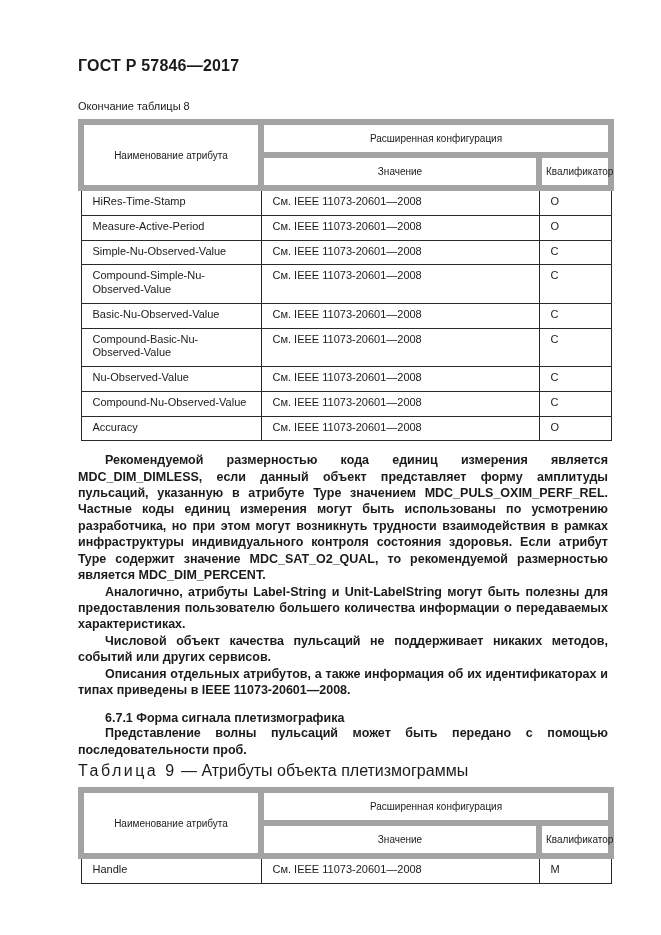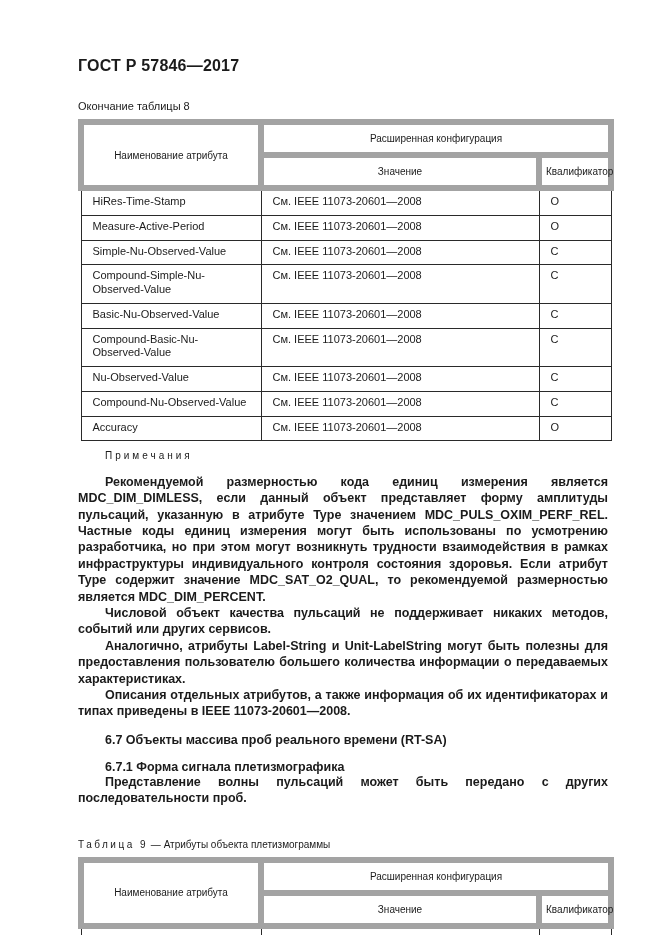--- a/index.html
+++ b/index.html
@@ -57,21 +57,21 @@
   .first-para { margin-top: 11px; }
 
   .section-heading, .sub-heading {
     font-size: 12.5px;
     font-weight: bold;
     margin: 13px 0 0;
     text-indent: 27px;
   }
   .sub-heading { }
 
-  .table-caption { font-size: 10px; margin: 32px 0 7px; }
+  .table-caption { font-size: 16px; margin: 4px 0 7px; }
   .table-caption .spaced { letter-spacing: 2.5px; }
 </style>
 </head>
 <body>
 
 <div class="page">
 
   <div class="doc-header">ГОСТ Р 57846—2017</div>
 
   <div class="cont-caption">Окончание таблицы 8</div>
@@ -135,32 +135,30 @@
         </tr>
         <tr>
           <td>Accuracy</td>
           <td>См. IEEE 11073-20601—2008</td>
           <td>O</td>
         </tr>
       </tbody>
   </table>
 
   <div class="notes">
-    <div class="notes-title">Примечания</div>
   </div>
 
   <p class="body-text first-para">Рекомендуемой размерностью кода единиц измерения является MDC_DIM_DIMLESS, если данный объект представляет форму амплитуды пульсаций, указанную в атрибуте Type значением MDC_PULS_OXIM_PERF_REL. Частные коды единиц измерения могут быть использованы по усмотрению разработчика, но при этом могут возникнуть трудности взаимодействия в рамках инфраструктуры индивидуального контроля состояния здоровья. Если атрибут Type содержит значение MDC_SAT_O2_QUAL, то рекомендуемой размерностью является MDC_DIM_PERCENT.</p>
+  <p class="body-text">Аналогично, атрибуты Label-String и Unit-LabelString могут быть полезны для предоставления пользователю большего количества информации о передаваемых характеристиках.</p>
   <p class="body-text">Числовой объект качества пульсаций не поддерживает никаких методов, событий или других сервисов.</p>
-  <p class="body-text">Аналогично, атрибуты Label-String и Unit-LabelString могут быть полезны для предоставления пользователю большего количества информации о передаваемых характеристиках.</p>
   <p class="body-text">Описания отдельных атрибутов, а также информация об их идентификаторах и типах приведены в IEEE 11073-20601—2008.</p>
 
-  <h3 class="section-heading">6.7 Объекты массива проб реального времени (RT-SA)</h3>
   <h4 class="sub-heading">6.7.1 Форма сигнала плетизмографика</h4>
 
-  <p class="body-text">Представление волны пульсаций может быть передано с других последовательности проб.</p>
+  <p class="body-text">Представление волны пульсаций может быть передано с помощью последовательности проб.</p>
 
   <div class="table-caption">
     <span class="spaced">Таблица 9</span><span> — </span><span>Атрибуты объекта плетизмограммы</span>
   </div>
 
   <table class="attr-table">
     <colgroup>
         <col class="c1">
         <col class="c2">
         <col class="c3">

